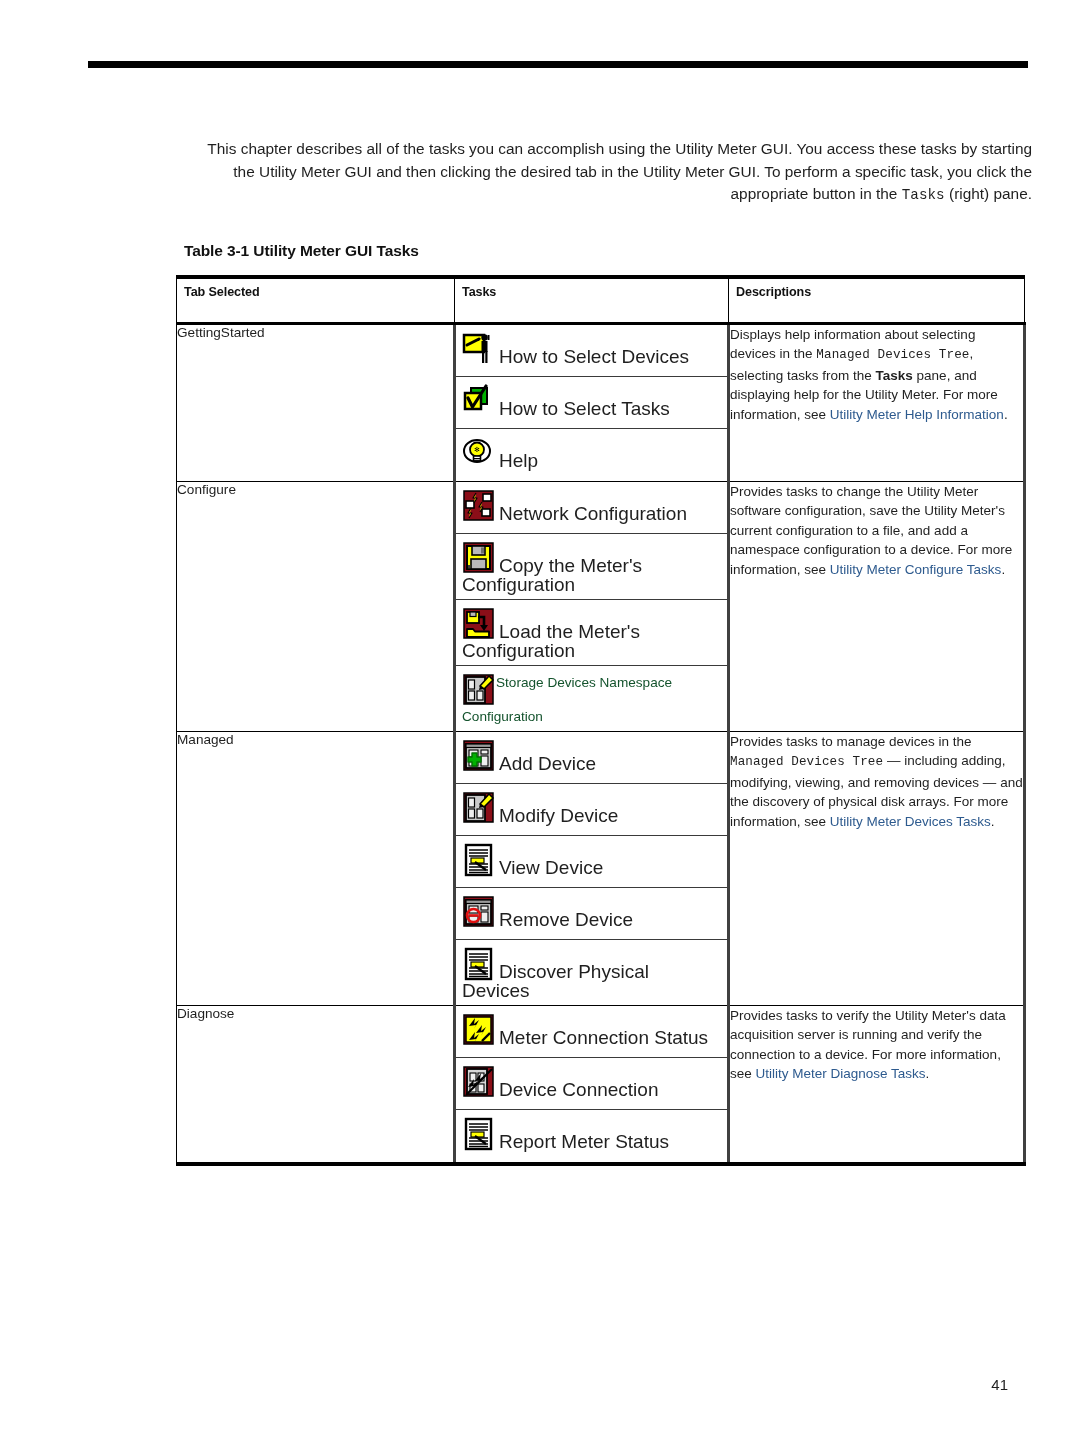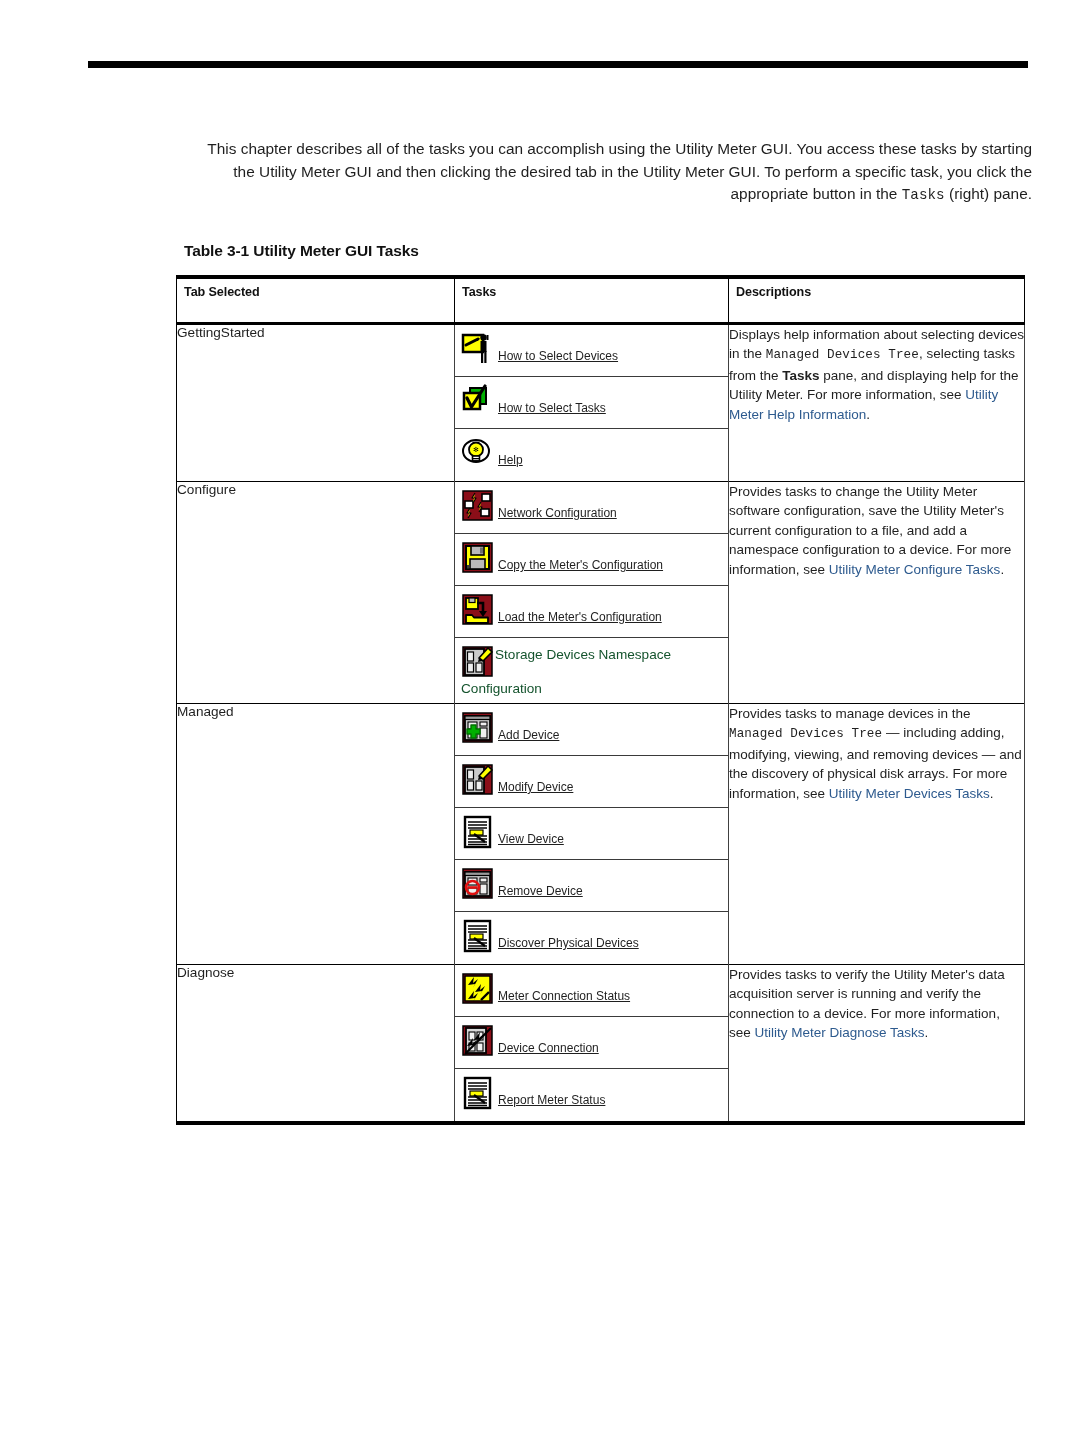--- a/index.html
+++ b/index.html
@@ -99,21 +99,21 @@
     border-bottom: 3px solid #000;
     border-left: 1px solid #000;
     border-right: 1px solid #000;
     vertical-align: middle;
     letter-spacing: -0.1px;
   }
   .tbl thead th:first-child { border-left: 1px solid #000; }
 
   .tbl td {
     border-left: 1px solid #000;
-    border-right: 1px solid #404040;
+    border-right: 3px solid #404040;
     vertical-align: top;
     padding: 0;
   }
   .tbl tr.grp > td { border-top: 1px solid #000; }
   .tbl tr.last-row > td { border-bottom: 4px solid #000; }
 
   .tabcell {
     font-size: 13.6px;
     color: #1f1f1f;
     padding: 9px 8px 8px 8px;
@@ -136,26 +136,25 @@
   }
   .ticon {
     display: inline-block;
     width: 34px;
     height: 34px;
     vertical-align: top;
     line-height: 0;
   }
   .tlabel {
     display: inline;
-    font-size: 12px;
+    font-size: 19px;
     line-height: 19px;
     color: #1f1f1f;
     vertical-align: bottom;
     margin-left: 3px;
-    text-decoration: underline;
   }
   .tlabel-wrap {
     font-size: 13.6px;
     line-height: 19px;
     color: #14532d;
   }
 
   
   .desc {
     font-size: 13.5px;
@@ -485,14 +484,15 @@
           </div>
         </td>
         <td class="desc">
           <span>Provides tasks to verify the Utility Meter's data acquisition server is running and verify the connection to a device. For more information, see </span><span class="lnk">Utility Meter Diagnose Tasks</span><span>.</span>
         </td>
       </tr>
 
     </tbody>
   </table>
 
+  <div class="pageno">41</div>
 
 </div>
 
 </body></html>

